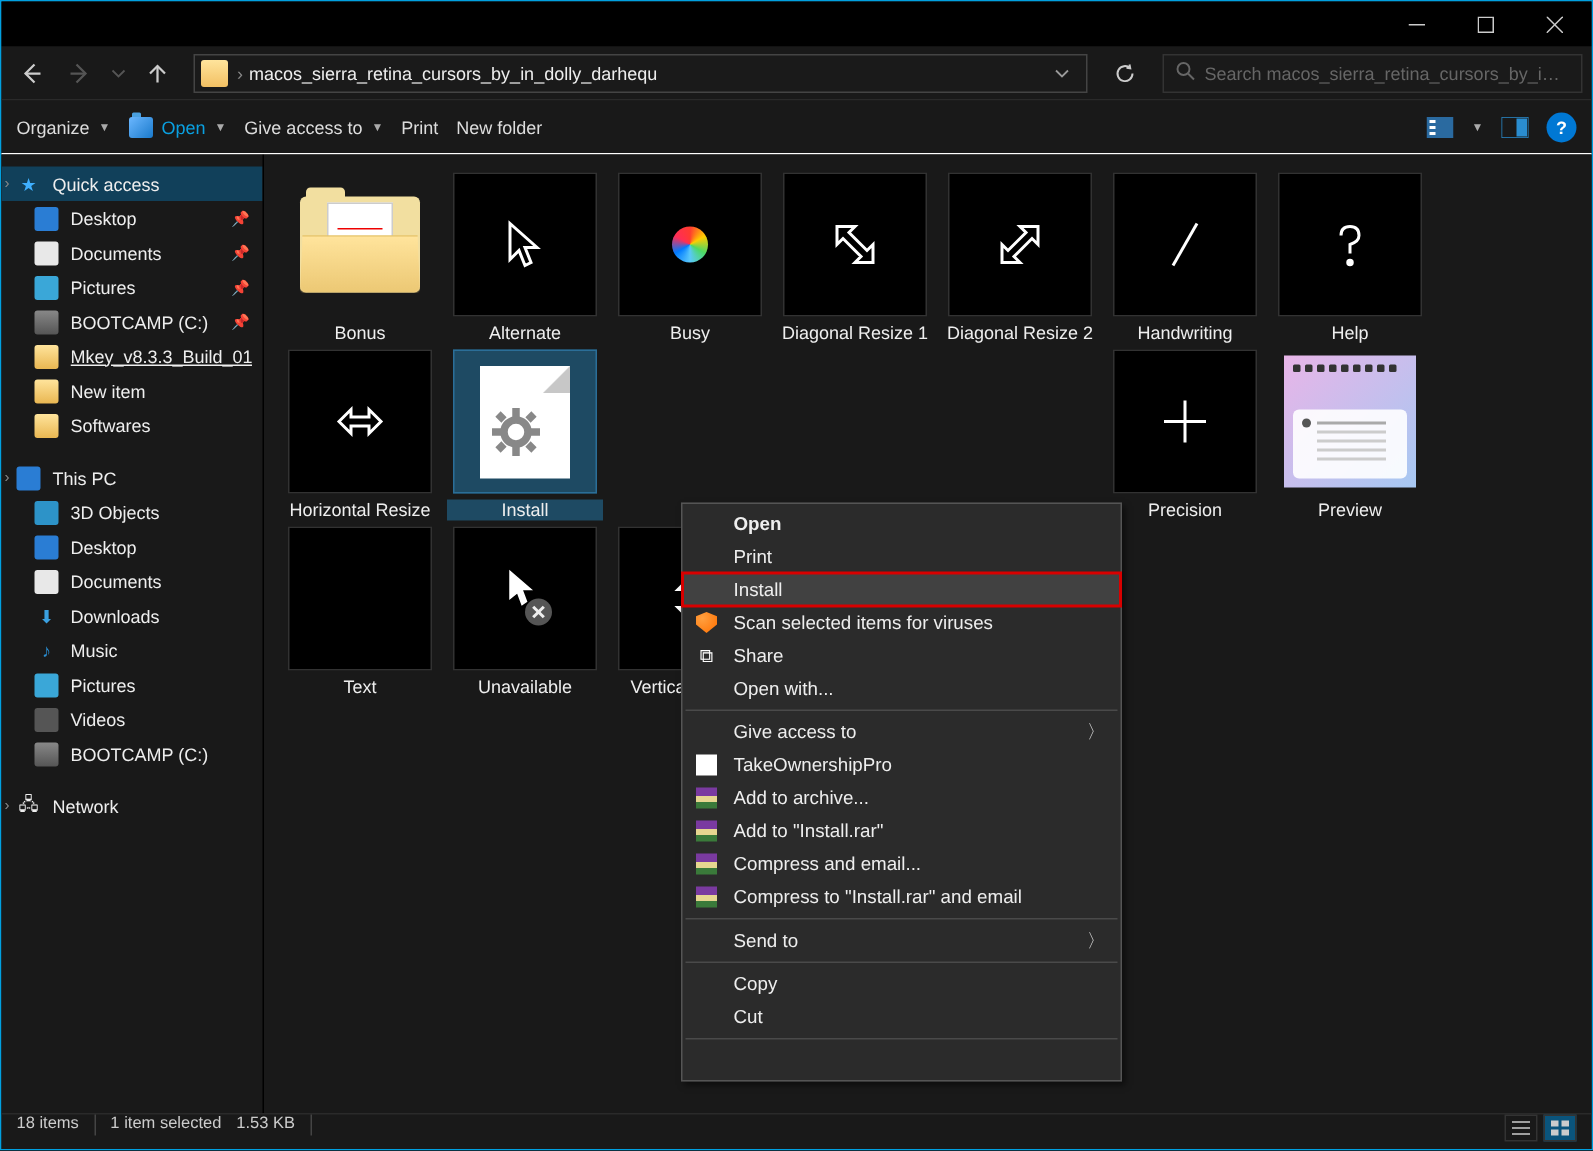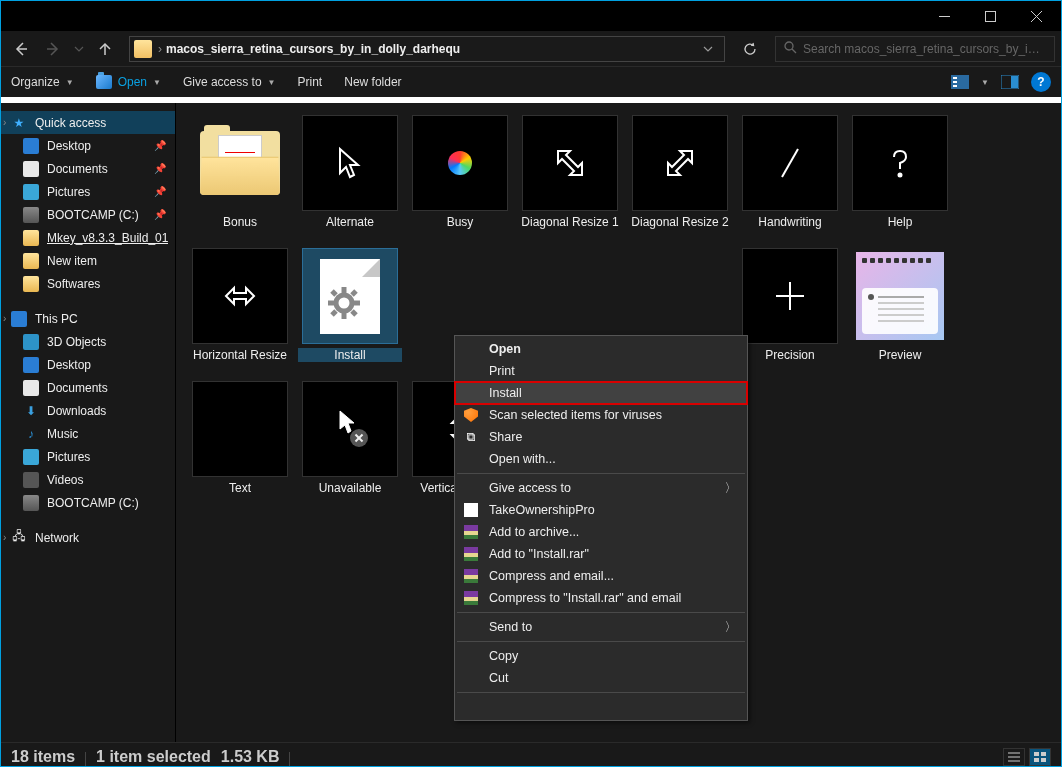--- a/index.html
+++ b/index.html
@@ -11,28 +11,28 @@
   .winbtn { width: 46px; height: 30px; display: flex; align-items: center; justify-content: center; color: #ccc; }
   .winbtn svg { width: 11px; height: 11px; }
 
   
   .navbar { height: 36px; background: #191919; display: flex; align-items: center; padding: 0 6px; gap: 4px; border-bottom: 1px solid #2a2a2a; }
   .nav-arrow { width: 28px; height: 28px; display: flex; align-items: center; justify-content: center; color: #aaa; }
   .nav-arrow.disabled { color: #555; }
   .addr-wrap { flex: 1; display: flex; align-items: center; background: #1a1a1a; border: 1px solid #444; height: 26px; padding: 0 4px; margin-left: 6px; }
   .addr-folder-icon { width: 18px; height: 18px; background: linear-gradient(180deg,#ffe49c,#f2c063); border-radius: 2px;margin-right:2px; }
   .addr-sep { color: #888; margin: 0 4px; }
-  .addr-text { color: #eee; flex: 1; white-space: nowrap; overflow: hidden; text-overflow: ellipsis; font-weight: bold; }
+  .addr-text { color: #eee; flex: 1; white-space: nowrap; overflow: hidden; text-overflow: ellipsis; }
   .addr-chev { width: 24px; display: flex; align-items: center; justify-content: center; color: #999; }
   .refresh { width: 30px; height: 26px; display: flex; align-items: center; justify-content: center; color: #ccc; margin-left: 6px; }
   .searchbox { width: 280px; height: 26px; background: #1a1a1a; border: 1px solid #333; display: flex; align-items: center; padding: 0 8px; color: #666; margin-left: 6px; gap: 6px; overflow:hidden;}
   .searchbox span:last-child{white-space:nowrap;overflow:hidden;text-overflow:ellipsis;}
 
   
-  .cmdbar { height: 36px; background: #191919; display: flex; align-items: center; padding: 0 10px; gap: 22px; border-bottom: 6px solid #ffffff; }
+  .cmdbar { height: 36px; background: #191919; display: flex; align-items: center; padding: 0 10px; gap: 12px; border-bottom: 1px solid #ffffff; }
   .cmd-item { display: flex; align-items: center; gap: 6px; color: #ddd; }
   .cmd-item .dd { font-size: 8px; color: #aaa; }
   .cmd-open { color: #0aa0e0; }
   .cmd-right { margin-left: auto; display: flex; align-items: center; gap: 10px; }
   .view-btn { width: 22px; height: 18px; display: flex; align-items: center; justify-content: center; }
   .help { width: 20px; height: 20px; border-radius: 50%; background: #0078d4; color: #fff; display: flex; align-items: center; justify-content: center; font-weight: bold; font-size: 12px; }
   .open-icon { width: 16px; height: 14px; background: linear-gradient(135deg,#6bb7ff,#1a7acc); border-radius: 2px; position: relative; }
   .open-icon::before { content: ""; position: absolute; top: -3px; left: 2px; width: 6px; height: 3px; background: #4aa0e0; border-radius: 1px 1px 0 0; }
 
   
@@ -51,21 +51,21 @@
   .s-pic { background: #3aa7d8; }
   .s-drive { background: linear-gradient(180deg,#888,#555); }
   .s-folder { background: linear-gradient(180deg,#ffe49c,#e9b752); }
   .s-3d { background: #2d93c8; }
   .s-down { color: #3aa0e0; }
   .s-music { color: #2a8dd0; }
   .s-video { background: #555; }
   .s-net { background: transparent; }
 
   
-  .content { flex: 1; background: #191919; position: relative; padding: 12px; display: flex; flex-wrap: wrap; align-content: flex-start; gap: 19px 6px; }
+  .content { flex: 1; background: #191919; position: relative; padding: 12px; display: flex; flex-wrap: wrap; align-content: flex-start; gap: 4px 6px; }
   .tile { width: 104px; display: flex; flex-direction: column; align-items: center; }
   .thumb { width: 96px; height: 96px; border: 1px solid #323232; background: #000; display: flex; align-items: center; justify-content: center; position: relative; }
   .thumb.noborder { border: none; background: transparent; }
   .label { text-align: center; color: #eee; margin-top: 4px; font-size: 12px; white-space: nowrap; overflow: hidden; text-overflow: ellipsis; width: 100%; }
   .tile.sel .thumb { background: #1e4a63; border-color: #2b6e98; }
   .tile.sel .label { background: #1e4a63; }
 
   
   .folder-big { width: 80px; height: 64px; position: relative; }
   .folder-back { position:absolute; inset:0; background:#f2dfa0; border-radius:4px; }
@@ -112,21 +112,21 @@
   .ctx-item.highlight { outline: 2px solid #d80000; outline-offset: -1px;background:#414141; }
   .ctx-sep { height: 1px; background: #4a4a4a; margin: 3px 2px; }
   .ctx-item .sub { position: absolute; right: 10px; color: #ccc; }
   .ctx-icon { position:absolute; left:8px; width:16px; height:16px; display:flex;align-items:center;justify-content:center; }
   .ic-shield{width:14px;height:14px;background:radial-gradient(circle at 30% 30%, #ffa040, #ff7000);clip-path:polygon(50% 0,100% 20%,100% 60%,50% 100%,0 60%,0 20%);}
   .ic-share{color:#fff;}
   .ic-top{width:14px;height:14px;background:#fff;}
   .ic-rar{width:14px;height:14px;background:linear-gradient(180deg,#7a3aa0 40%,#e6d690 40% 70%,#3a7a3a 70%);}
 
   
-  .status { height: 24px; background: #191919; border-top: 1px solid #2a2a2a; display: flex; align-items: flex-end; padding: 0 10px; color: #ccc; gap: 10px; font-size: 16px; font-weight: bold; }
+  .status { height: 24px; background: #191919; border-top: 1px solid #2a2a2a; display: flex; align-items: flex-start; padding: 0 10px; color: #ccc; gap: 10px; font-size: 11px; }
   .status .sep { width: 1px; height: 14px; background: #444; }
   .status-right { margin-left: auto; display: flex; gap: 4px; }
   .sbtn { width: 22px; height: 18px; border: 1px solid #333; display: flex; align-items: center; justify-content: center; }
   .sbtn.active { background: #0a547c; }
 </style>
 </head>
 <body>
 
 <div class="window">
 

